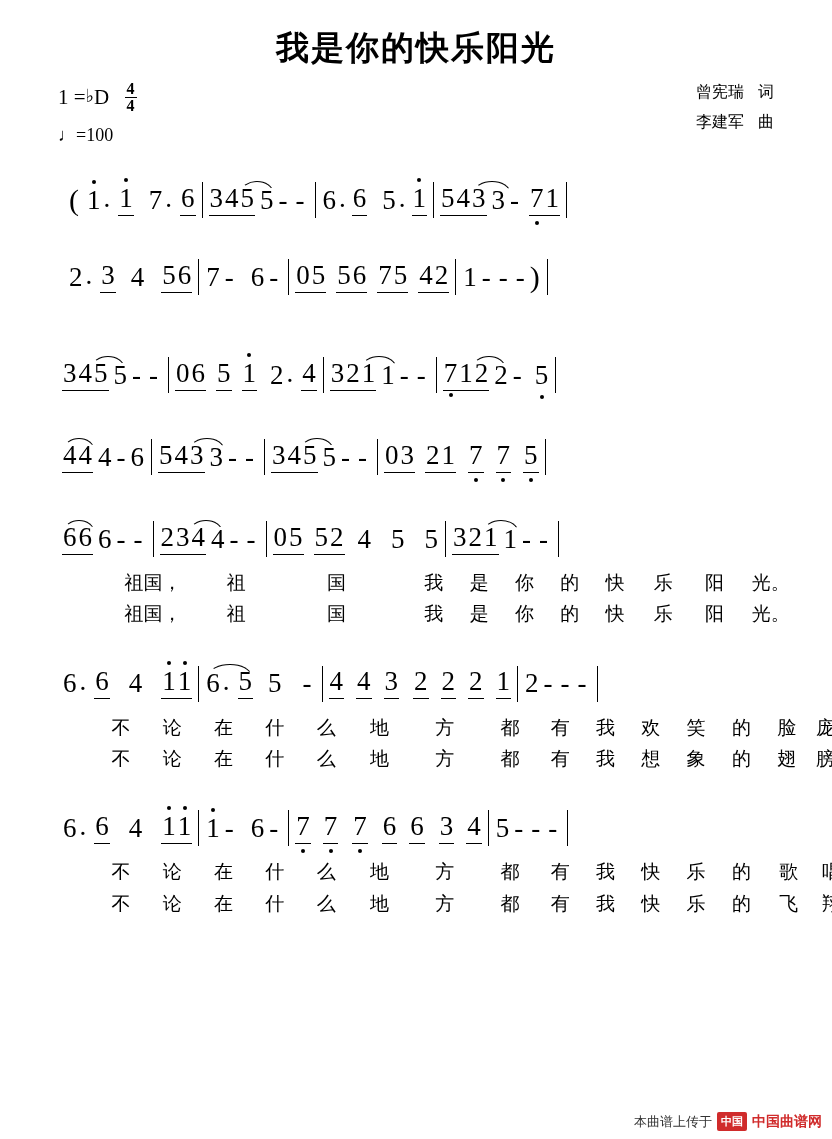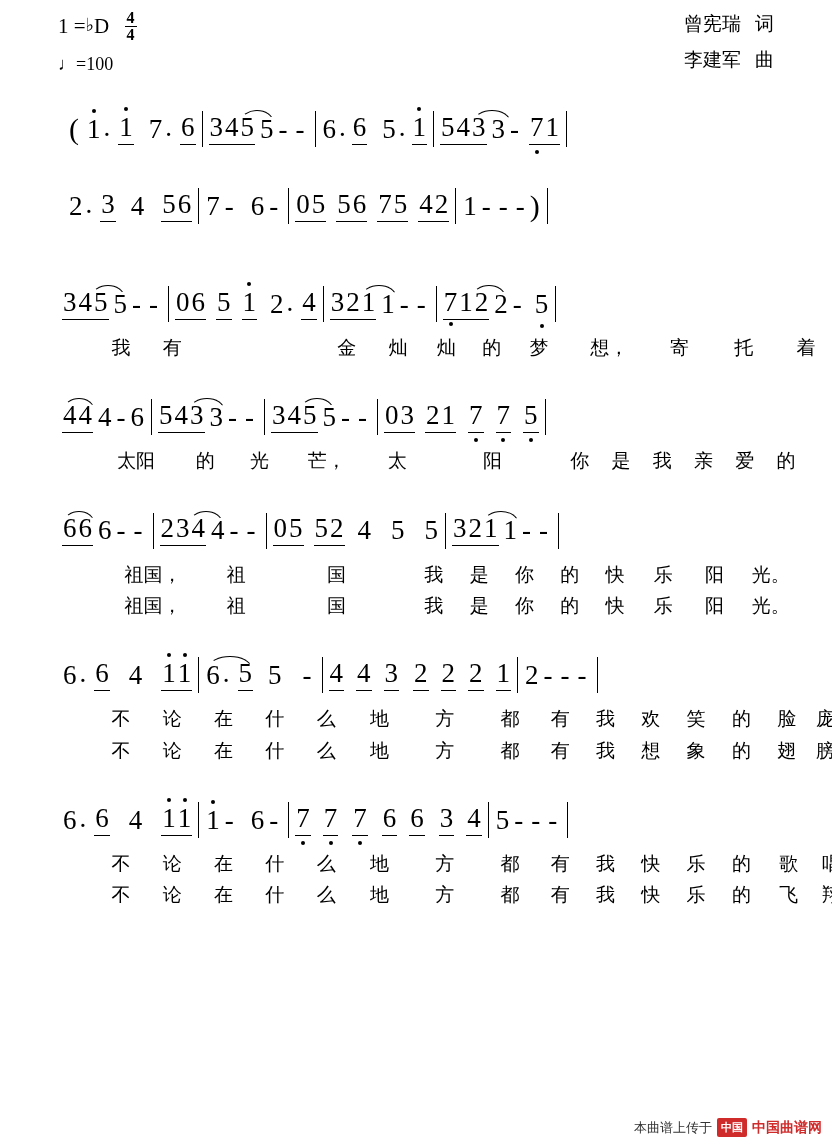--- a/index.html
+++ b/index.html
@@ -68,21 +68,21 @@
   .tempo {
     position: absolute;
     left: 58px;
     top: 48px;
     font-size: 18px;
   }
   .credits {
     position: absolute;
     right: 58px;
     top: 0px;
-    font-size: 19px;
+    font-size: 16px;
     line-height: 1.9;
     text-align: right;
     font-family: "Liberation Sans", sans-serif;
     margin-left: 37px;
   }
   .credits div span.role {
     margin-left: 14px;
   }
 
   
@@ -193,20 +193,21 @@
     color: #d02b2b;
     font-weight: bold;
     font-size: 14px;
   }
 </style>
 </head>
 <body>
 
 <div class="sheet">
 
+  <h1 class="title">我是你的快乐阳光</h1>
 
   <div class="headinfo">
     <div class="key-sig">
       <span>1 =</span><span class="flat">♭</span><span>D</span>
       <span class="meter">
         <span class="num">4</span>
         <span class="den">4</span>
       </span>
     </div>
     <div class="tempo">♩=100</div>
@@ -317,34 +318,20 @@
       <span class="grp" style="position:relative;">
         <span class="n dot-lo">7</span><span class="n">1</span><span class="n">2</span>
         <span class="slur" style="left:30px;width:30px;"></span>
       </span>
       <span class="n" style="margin-left:4px;">2</span>
       <span class="dash">-</span>
       <span class="n dot-lo" style="margin-left:8px;">5</span>
       <span class="bar"></span>
     </div>
     <div class="lyrics" style="padding-left:40px;">
-      <div class="row">
-        <span class="lyric-ch" style="width:46px">我</span>
-        <span class="lyric-ch" style="width:46px">有</span>
-        <span class="lyric-ch" style="width:118px"></span>
-        <span class="lyric-ch" style="width:46px">金</span>
-        <span class="lyric-ch" style="width:46px">灿</span>
-        <span class="lyric-ch" style="width:40px">灿</span>
-        <span class="lyric-ch" style="width:40px">的</span>
-        <span class="lyric-ch" style="width:44px">梦</span>
-        <span class="lyric-ch" style="width:86px">想，</span>
-        <span class="lyric-ch" style="width:44px">寄</span>
-        <span class="lyric-ch" style="width:74px">托</span>
-        <span class="lyric-ch" style="width:40px">着</span>
-      </div>
     </div>
   </div>
 
   <div class="system" style="margin-top:26px;">
     <div class="noteline">
       <span class="sp" style="width:4px"></span>
       <span class="grp" style="position:relative;">
         <span class="n">4</span><span class="n">4</span>
         <span class="slur" style="left:2px;width:28px;"></span>
       </span>
@@ -369,34 +356,20 @@
         <span class="dash">-</span>
       <span class="bar"></span>
       <span class="grp"><span class="n">0</span><span class="n">3</span></span>
       <span class="grp" style="margin-left:10px;"><span class="n">2</span><span class="n">1</span></span>
       <span class="n u1 dot-lo" style="margin-left:12px;">7</span>
       <span class="n u1 dot-lo" style="margin-left:12px;">7</span>
       <span class="n u1 dot-lo" style="margin-left:12px;">5</span>
       <span class="bar"></span>
     </div>
     <div class="lyrics" style="padding-left:40px;">
-      <div class="row">
-        <span class="lyric-ch" style="width:76px">太阳</span>
-        <span class="lyric-ch" style="width:52px">的</span>
-        <span class="lyric-ch" style="width:46px">光</span>
-        <span class="lyric-ch" style="width:78px">芒，</span>
-        <span class="lyric-ch" style="width:52px">太</span>
-        <span class="lyric-ch" style="width:128px">阳</span>
-        <span class="lyric-ch" style="width:36px">你</span>
-        <span class="lyric-ch" style="width:36px">是</span>
-        <span class="lyric-ch" style="width:36px">我</span>
-        <span class="lyric-ch" style="width:36px">亲</span>
-        <span class="lyric-ch" style="width:36px">爱</span>
-        <span class="lyric-ch" style="width:36px">的</span>
-      </div>
     </div>
   </div>
 
   <div class="system" style="margin-top:26px;">
     <div class="noteline">
       <span class="sp" style="width:4px"></span>
       <span class="grp" style="position:relative;">
         <span class="n">6</span><span class="n">6</span>
         <span class="slur" style="left:2px;width:28px;"></span>
       </span>

